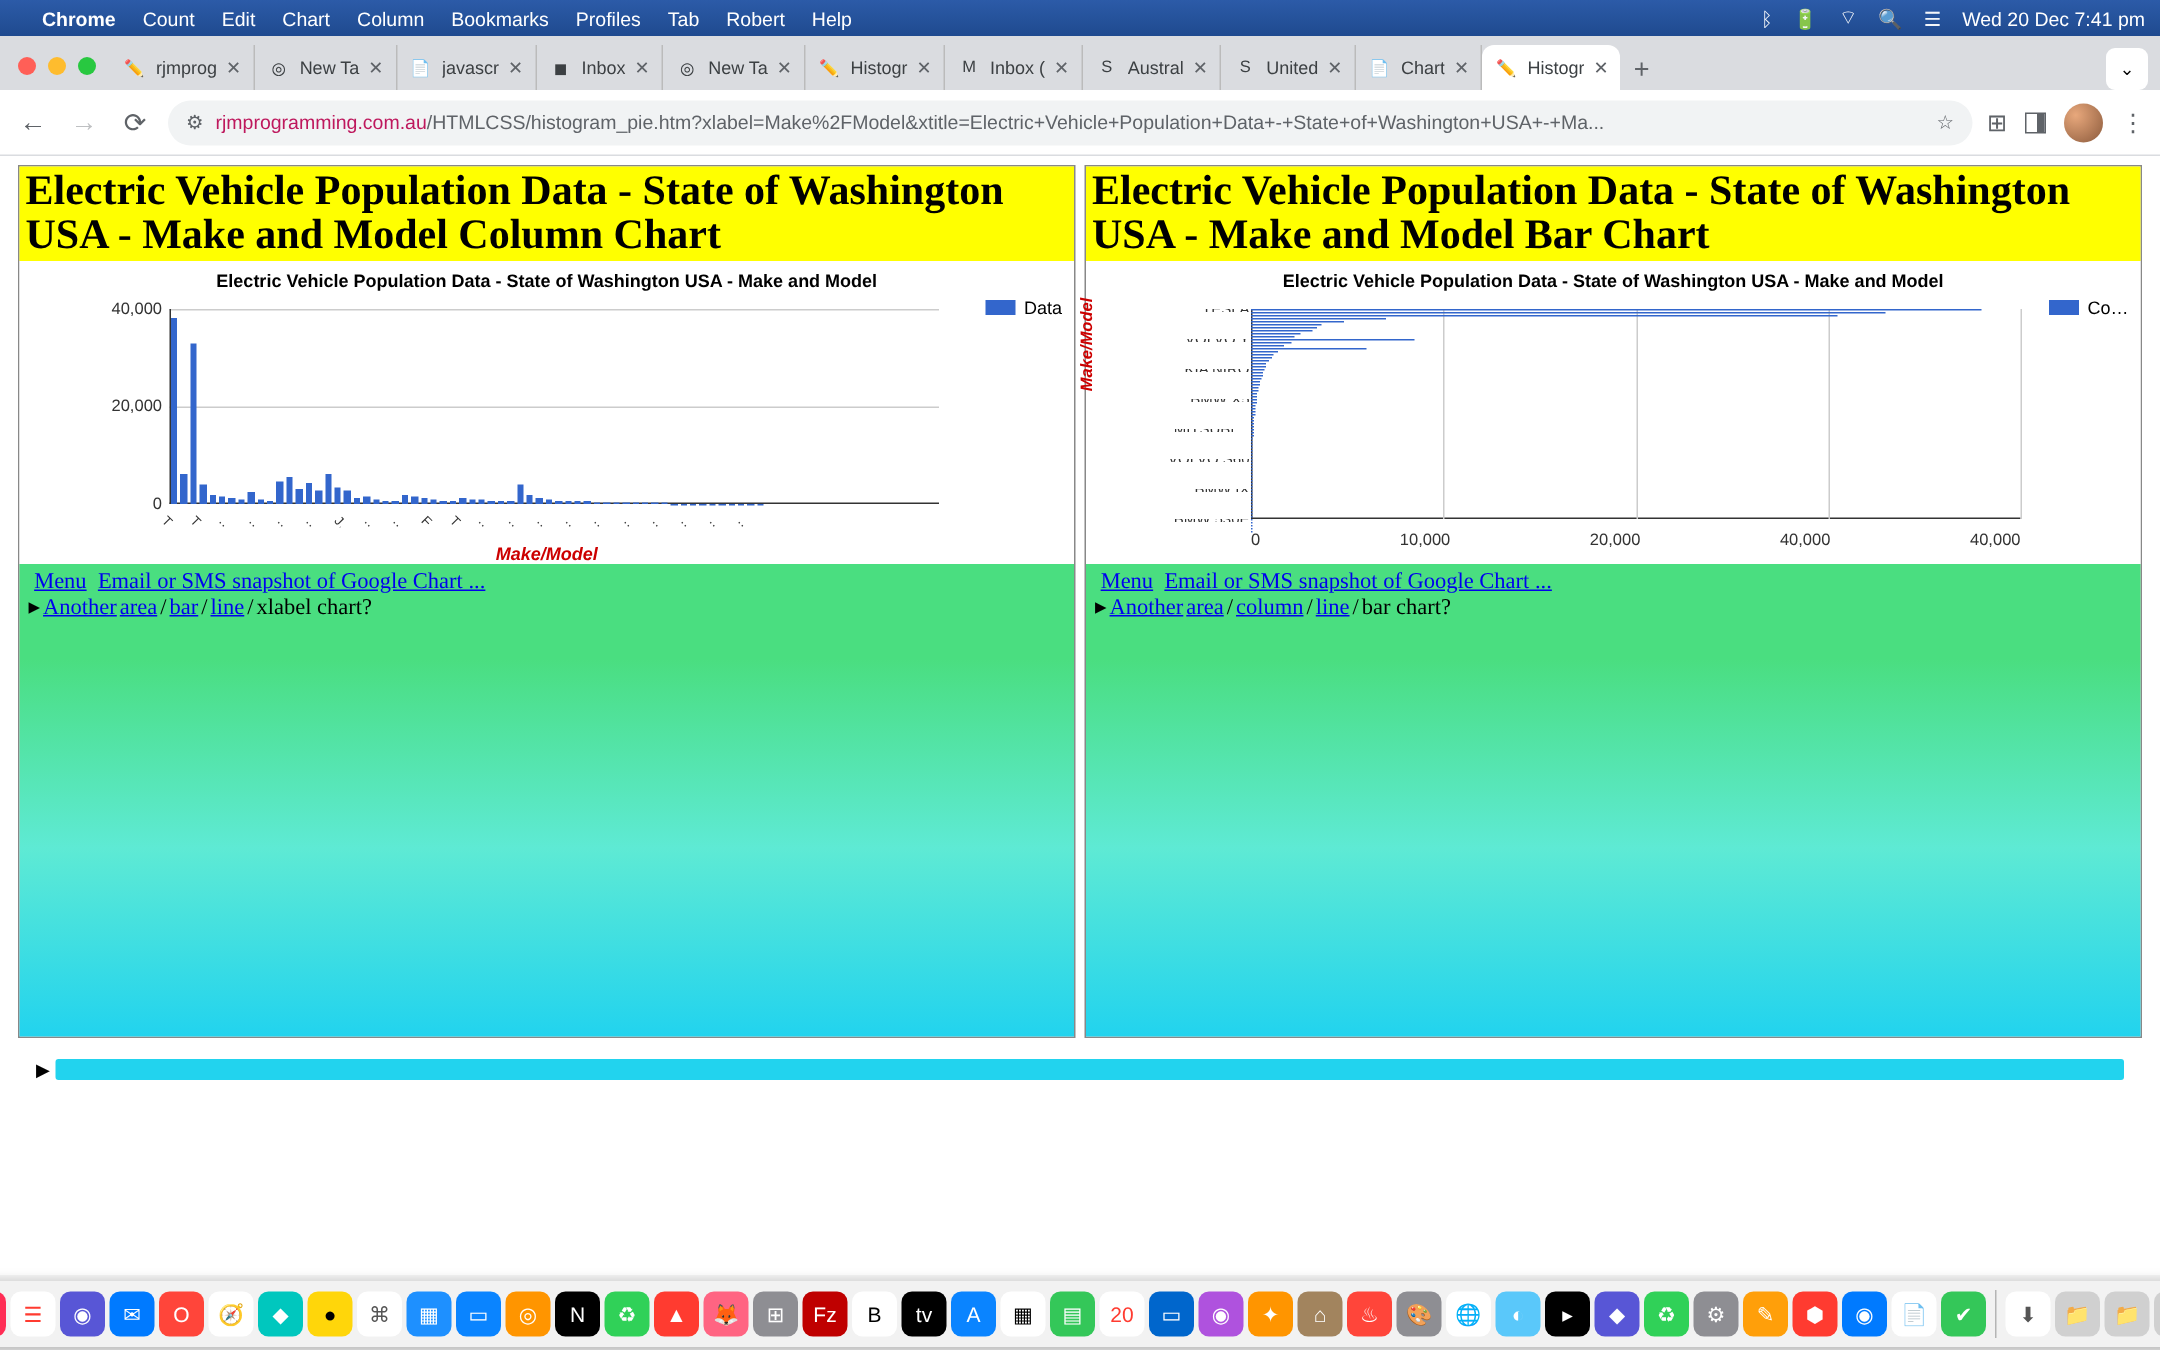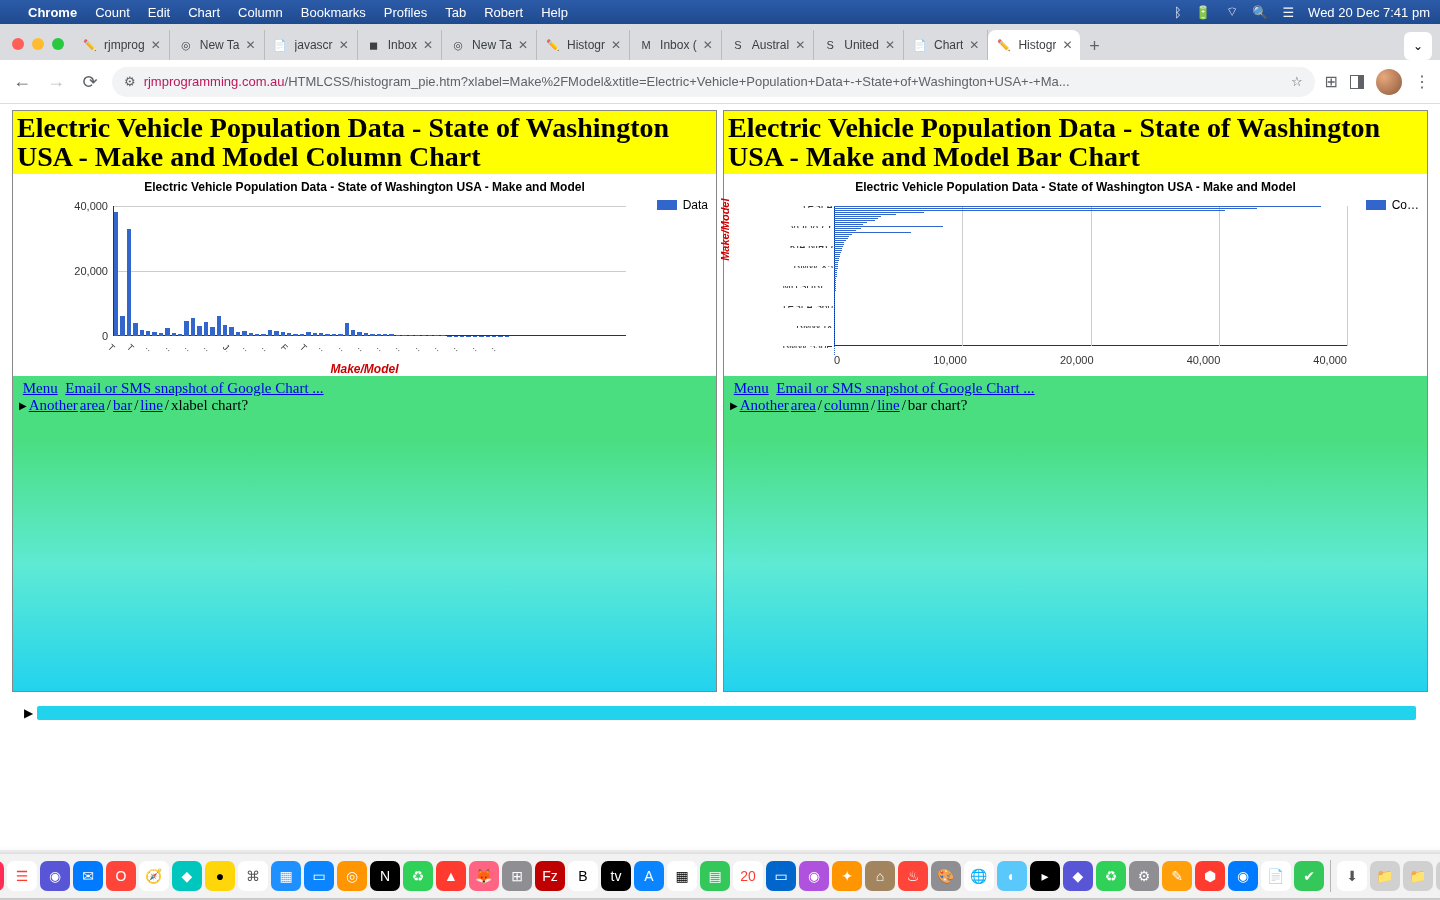--- a/index.html
+++ b/index.html
@@ -449,21 +449,21 @@
               <div class="ylrow">MITSUBI…</div>
               <div class="ylrow"></div>
               <div class="ylrow"></div>
               <div class="ylrow"></div>
               <div class="ylrow"></div>
               <div class="ylrow"></div>
               <div class="ylrow"></div>
               <div class="ylrow"></div>
               <div class="ylrow"></div>
               <div class="ylrow"></div>
-              <div class="ylrow">TESLA S60</div>
+              <div class="ylrow">VOLVO S60</div>
               <div class="ylrow"></div>
               <div class="ylrow"></div>
               <div class="ylrow"></div>
               <div class="ylrow"></div>
               <div class="ylrow"></div>
               <div class="ylrow"></div>
               <div class="ylrow"></div>
               <div class="ylrow"></div>
               <div class="ylrow"></div>
               <div class="ylrow">BMW IX</div>

